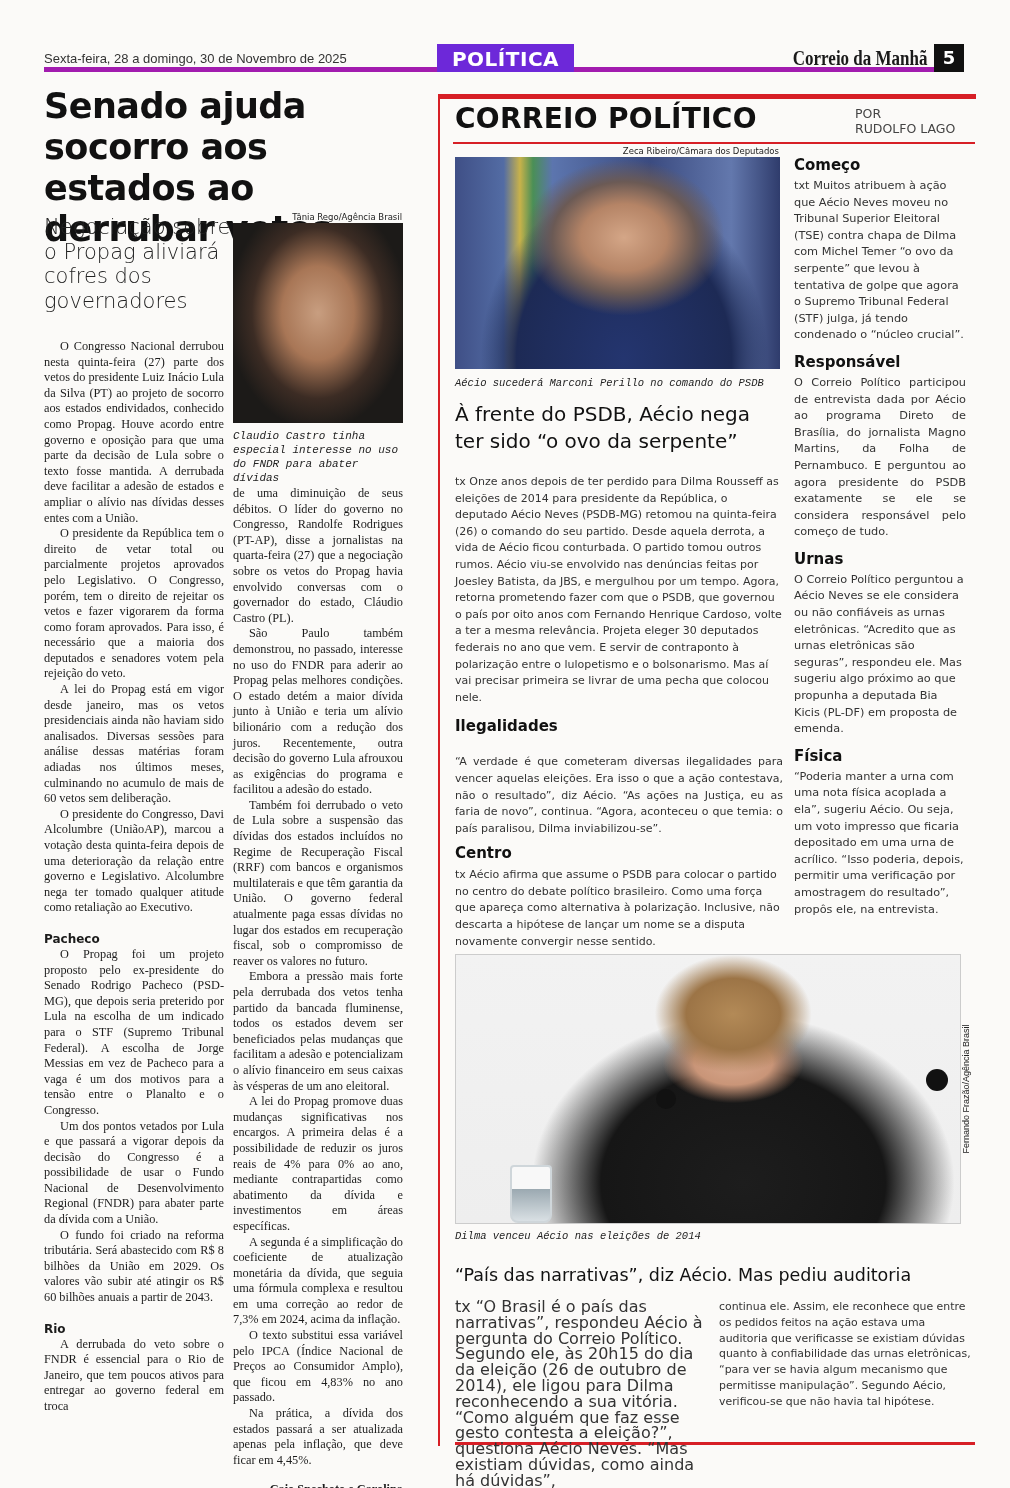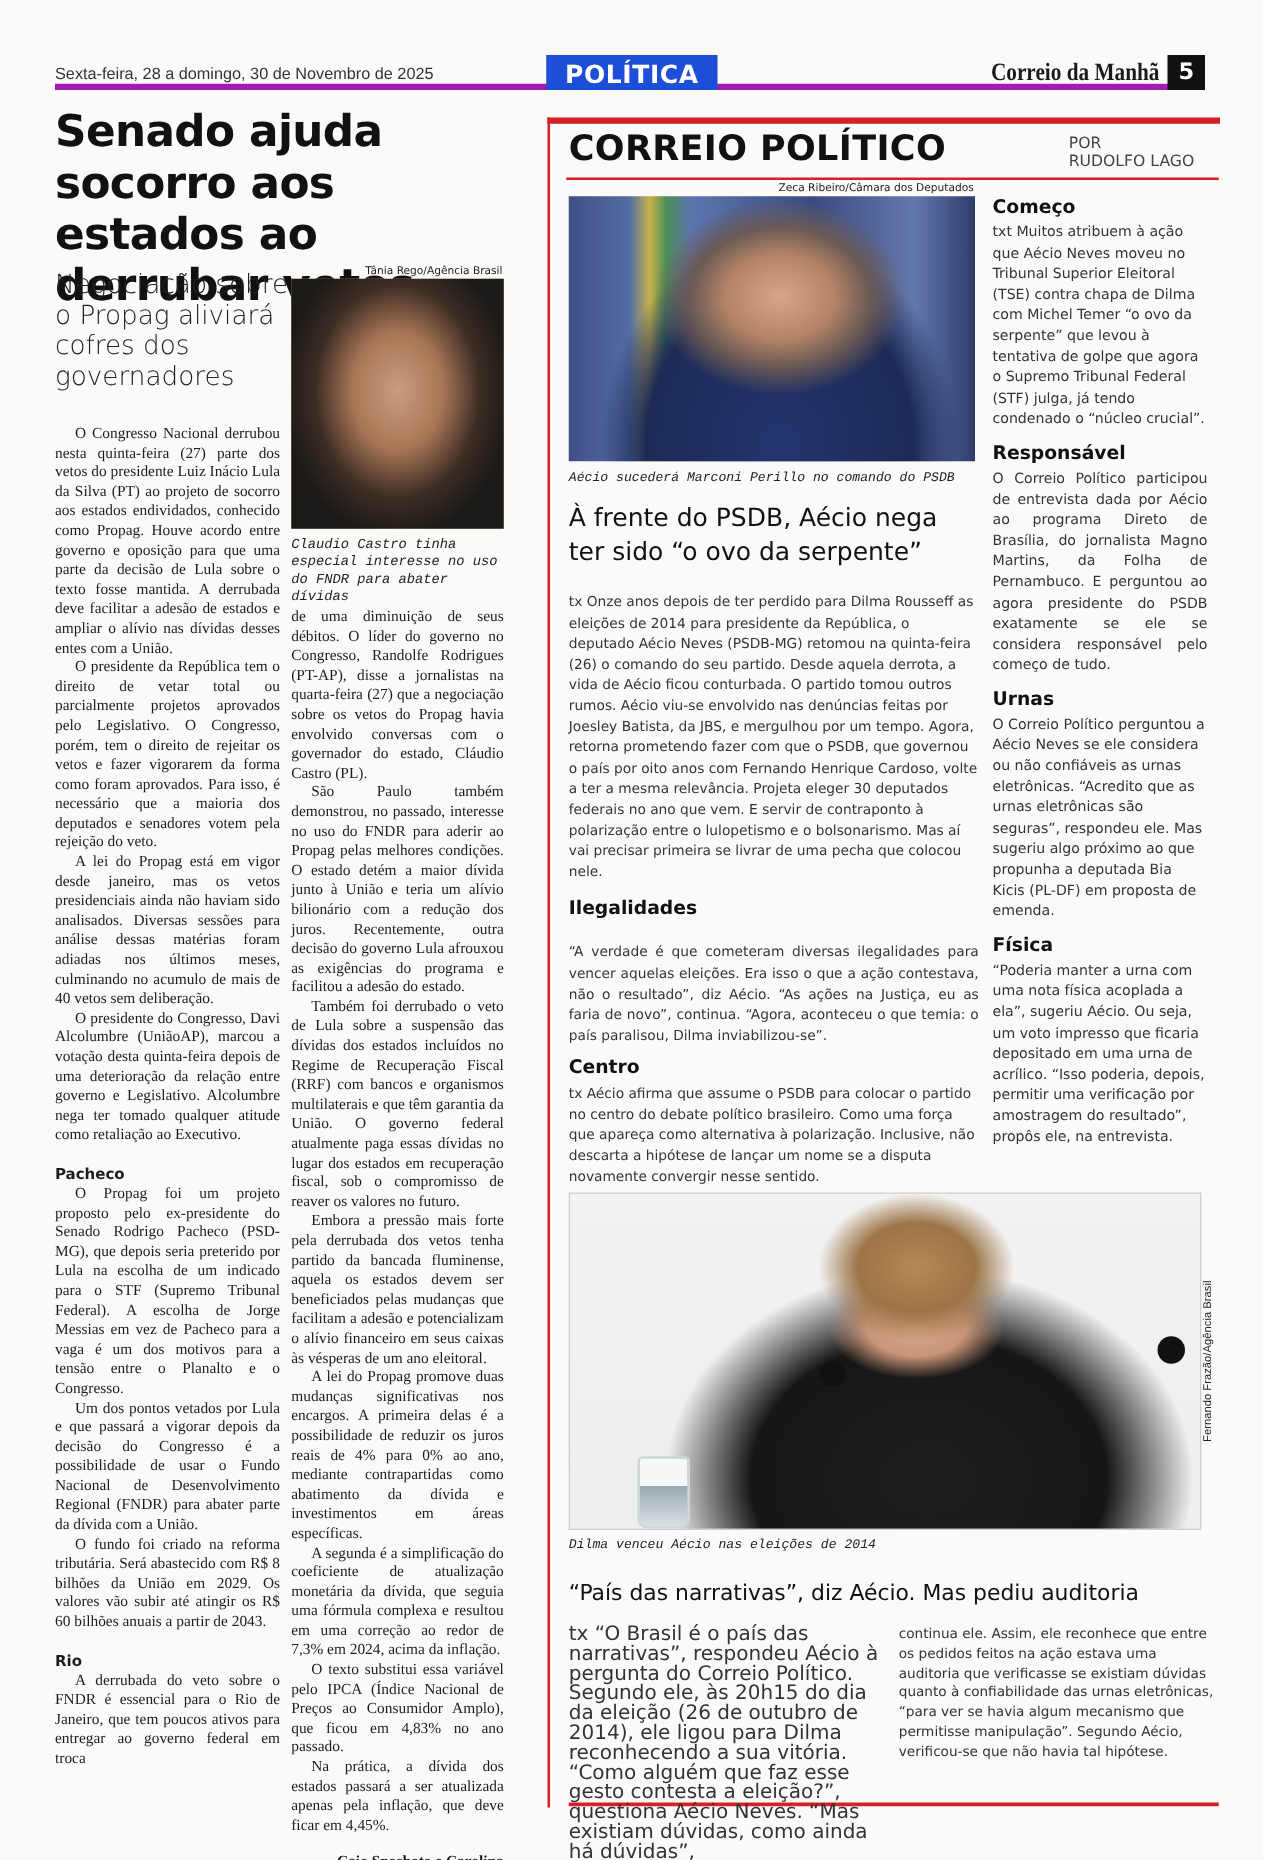--- a/index.html
+++ b/index.html
@@ -2,21 +2,21 @@
 <html><head>
 <meta charset="utf-8">
 <style>
   * { box-sizing: border-box; margin: 0; padding: 0; }
   html, body { width: 1010px; height: 1488px; background: #fbfaf8; overflow: hidden; }
   body { position: relative; font-family: "Liberation Serif", serif; color: #1a1a1a; }
 
   
   .masthead { position: absolute; left: 44px; top: 44px; width: 920px; height: 28px; border-bottom: 5px solid #a21caf; }
   .masthead .date { position: absolute; left: 0; top: 7px; font-family: "Liberation Sans", sans-serif; font-size: 13px; color: #333; }
-  .masthead .section { position: absolute; left: 393px; top: 0; width: 137px; height: 28px; background: #1d4ed8; color: #fff; font-family: "DejaVu Sans", sans-serif; font-size: 20px; font-weight: bold; letter-spacing: 0.5px; text-align: center; line-height: 30px; }
+  .masthead .section { position: absolute; left: 393px; top: 0; width: 137px; height: 28px; background: #6d28d9; color: #fff; font-family: "DejaVu Sans", sans-serif; font-size: 20px; font-weight: bold; letter-spacing: 0.5px; text-align: center; line-height: 30px; }
   .masthead .brand { position: absolute; right: 36px; top: 3px; font-family: "Liberation Serif", serif; font-weight: bold; font-size: 20px; transform: scaleX(0.85); transform-origin: right; }
   .masthead .page-num { position: absolute; right: 0; top: 0; width: 30px; height: 28px; background: #111; color: #fff; font-family: "DejaVu Sans", sans-serif; font-weight: bold; font-size: 18px; text-align: center; line-height: 28px; }
 
   
   .headline { position: absolute; left: 44px; top: 86px; width: 370px; font-family: "DejaVu Sans", sans-serif; font-weight: 600; font-size: 35px; line-height: 41px; letter-spacing: -0.5px; color: #111; }
   .subhead { position: absolute; left: 44px; top: 215px; width: 190px; font-family: "DejaVu Sans", sans-serif; font-weight: 300; font-size: 21px; line-height: 24.5px; color: #222; }
   .credit { font-family: "DejaVu Sans", sans-serif; font-size: 8.5px; color: #222; }
   .photo-castro-credit { position: absolute; left: 232px; top: 212px; width: 170px; text-align: right; }
   .photo { position: absolute; overflow: hidden; }
   .photo-castro { left: 233px; top: 223px; width: 170px; height: 200px; background: radial-gradient(ellipse at 50% 45%, #c89e80 0%, #a87656 30%, #3c2c24 55%, #1c1a18 75%), linear-gradient(#e6c869, #d8d2c8); }
@@ -72,35 +72,35 @@
 <h1 class="headline">Senado ajuda socorro aos estados ao derrubar vetos</h1>
 <h2 class="subhead">Negociação sobre o Propag aliviará cofres dos governadores</h2>
 
 <div class="credit photo-castro-credit">Tânia Rego/Agência Brasil</div>
 <div class="photo photo-castro"></div>
 <div class="caption caption-castro">Claudio Castro tinha especial interesse no uso do FNDR para abater dívidas</div>
 
 <div class="col col-1">
   <p>O Congresso Nacional derrubou nesta quinta-feira (27) parte dos vetos do presidente Luiz Inácio Lula da Silva (PT) ao projeto de socorro aos estados endividados, conhecido como Propag. Houve acordo entre governo e oposição para que uma parte da decisão de Lula sobre o texto fosse mantida. A derrubada deve facilitar a adesão de estados e ampliar o alívio nas dívidas desses entes com a União.</p>
   <p>O presidente da República tem o direito de vetar total ou parcialmente projetos aprovados pelo Legislativo. O Congresso, porém, tem o direito de rejeitar os vetos e fazer vigorarem da forma como foram aprovados. Para isso, é necessário que a maioria dos deputados e senadores votem pela rejeição do veto.</p>
-  <p>A lei do Propag está em vigor desde janeiro, mas os vetos presidenciais ainda não haviam sido analisados. Diversas sessões para análise dessas matérias foram adiadas nos últimos meses, culminando no acumulo de mais de 40 vetos sem deliberação.</p>
+  <p>A lei do Propag está em vigor desde janeiro, mas os vetos presidenciais ainda não haviam sido analisados. Diversas sessões para análise dessas matérias foram adiadas nos últimos meses, culminando no acumulo de mais de 60 vetos sem deliberação.</p>
   <p>O presidente do Congresso, Davi Alcolumbre (UniãoAP), marcou a votação desta quinta-feira depois de uma deterioração da relação entre governo e Legislativo. Alcolumbre nega ter tomado qualquer atitude como retaliação ao Executivo.</p>
   <h4>Pacheco</h4>
   <p>O Propag foi um projeto proposto pelo ex-presidente do Senado Rodrigo Pacheco (PSD-MG), que depois seria preterido por Lula na escolha de um indicado para o STF (Supremo Tribunal Federal). A escolha de Jorge Messias em vez de Pacheco para a vaga é um dos motivos para a tensão entre o Planalto e o Congresso.</p>
   <p>Um dos pontos vetados por Lula e que passará a vigorar depois da decisão do Congresso é a possibilidade de usar o Fundo Nacional de Desenvolvimento Regional (FNDR) para abater parte da dívida com a União.</p>
   <p>O fundo foi criado na reforma tributária. Será abastecido com R$ 8 bilhões da União em 2029. Os valores vão subir até atingir os R$ 60 bilhões anuais a partir de 2043.</p>
   <h4>Rio</h4>
   <p>A derrubada do veto sobre o FNDR é essencial para o Rio de Janeiro, que tem poucos ativos para entregar ao governo federal em troca</p>
 </div>
 
 <div class="col col-2">
   <p style="text-indent:0">de uma diminuição de seus débitos. O líder do governo no Congresso, Randolfe Rodrigues (PT-AP), disse a jornalistas na quarta-feira (27) que a negociação sobre os vetos do Propag havia envolvido conversas com o governador do estado, Cláudio Castro (PL).</p>
   <p>São Paulo também demonstrou, no passado, interesse no uso do FNDR para aderir ao Propag pelas melhores condições. O estado detém a maior dívida junto à União e teria um alívio bilionário com a redução dos juros. Recentemente, outra decisão do governo Lula afrouxou as exigências do programa e facilitou a adesão do estado.</p>
   <p>Também foi derrubado o veto de Lula sobre a suspensão das dívidas dos estados incluídos no Regime de Recuperação Fiscal (RRF) com bancos e organismos multilaterais e que têm garantia da União. O governo federal atualmente paga essas dívidas no lugar dos estados em recuperação fiscal, sob o compromisso de reaver os valores no futuro.</p>
-  <p>Embora a pressão mais forte pela derrubada dos vetos tenha partido da bancada fluminense, aquela os estados devem ser beneficiados pelas mudanças que facilitam a adesão e potencializam o alívio financeiro em seus caixas às vésperas de um ano eleitoral.</p>
+  <p>Embora a pressão mais forte pela derrubada dos vetos tenha partido da bancada fluminense, todos os estados devem ser beneficiados pelas mudanças que facilitam a adesão e potencializam o alívio financeiro em seus caixas às vésperas de um ano eleitoral.</p>
   <p>A lei do Propag promove duas mudanças significativas nos encargos. A primeira delas é a possibilidade de reduzir os juros reais de 4% para 0% ao ano, mediante contrapartidas como abatimento da dívida e investimentos em áreas específicas.</p>
   <p>A segunda é a simplificação do coeficiente de atualização monetária da dívida, que seguia uma fórmula complexa e resultou em uma correção ao redor de 7,3% em 2024, acima da inflação.</p>
   <p>O texto substitui essa variável pelo IPCA (Índice Nacional de Preços ao Consumidor Amplo), que ficou em 4,83% no ano passado.</p>
   <p>Na prática, a dívida dos estados passará a ser atualizada apenas pela inflação, que deve ficar em 4,45%.</p>
   <p class="byline">Caio Spechoto e Carolina Linhares (Folhapress)</p>
 </div>
 
 <div class="box"></div>
 <div class="box-bottom"></div>
 

